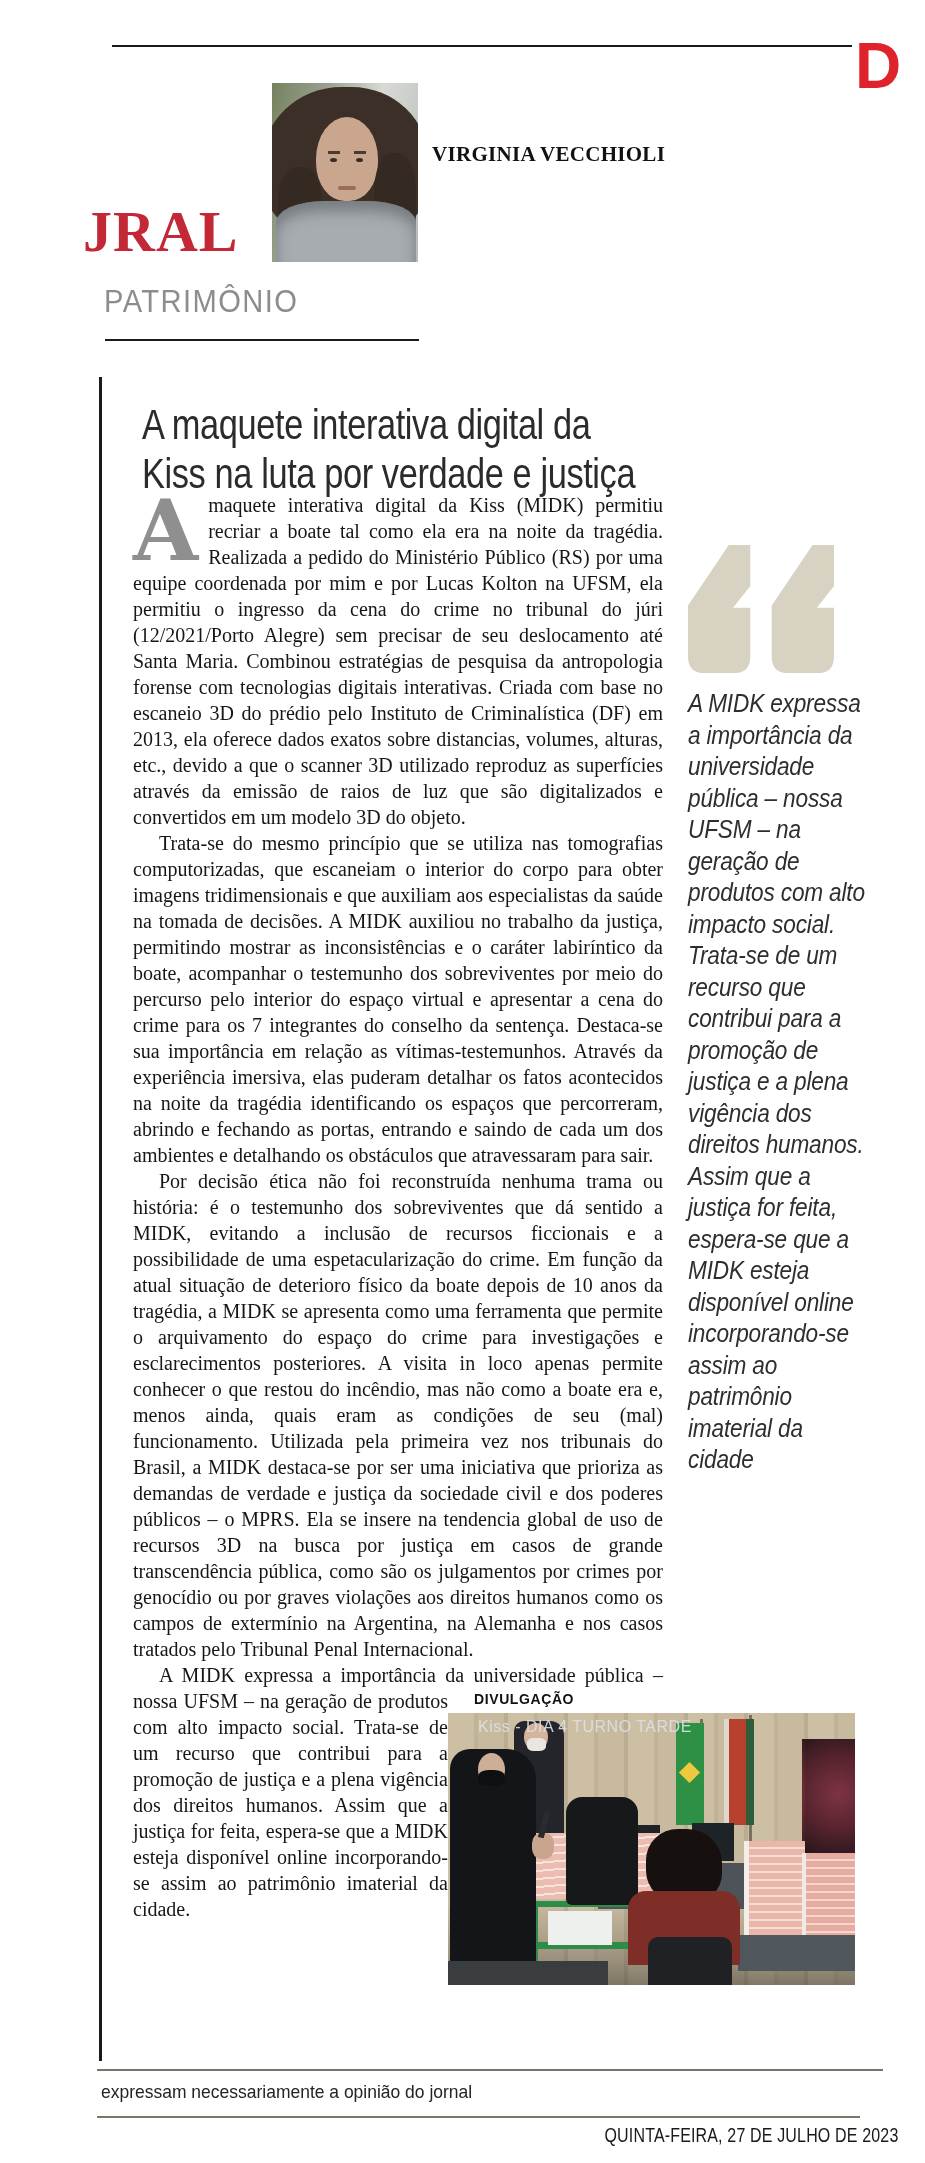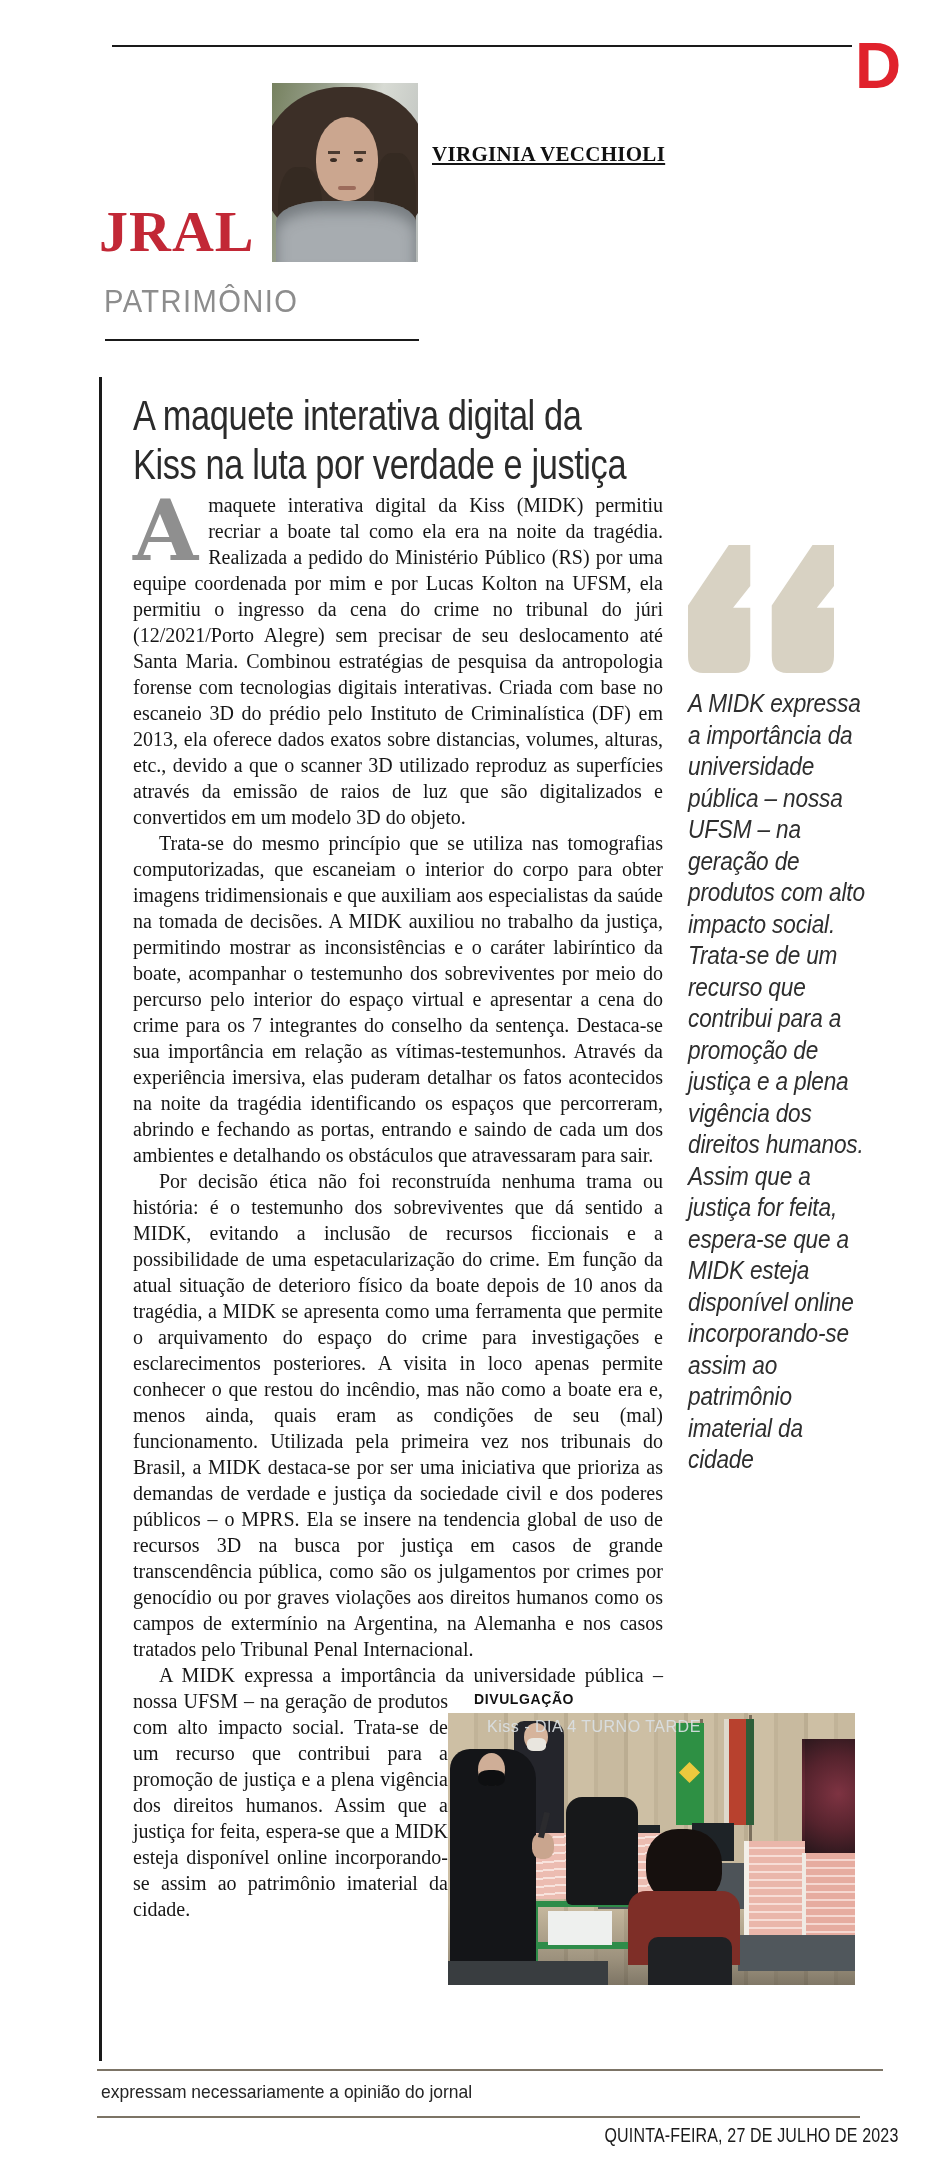--- a/index.html
+++ b/index.html
@@ -2,38 +2,38 @@
 <html><head>
 <meta charset="utf-8">
 <style>
   html,body{margin:0;padding:0;background:#ffffff;}
   .page{position:relative;width:925px;height:2163px;background:#fff;overflow:hidden;
         font-family:"Liberation Serif",serif;color:#151515;}
 
   
   .top-rule{position:absolute;left:112px;top:45px;width:740px;height:2px;background:#1a1a1a;}
   .corner-letter{position:absolute;left:855px;top:34px;font:700 64px/1 "Liberation Sans",sans-serif;color:#e0222c;}
-  .section-label{position:absolute;left:99px;top:203px;font:700 58px/1 "Liberation Serif",serif;color:#c22836;letter-spacing:1px;}
+  .section-label{position:absolute;left:83px;top:203px;font:700 58px/1 "Liberation Serif",serif;color:#c22836;letter-spacing:1px;}
   .category{position:absolute;left:104px;top:286px;font:400 31px/1 "Liberation Sans",sans-serif;color:#8d8d8d;
             letter-spacing:1.5px;transform:scaleX(.94);transform-origin:left top;}
 
   
   .headshot{position:absolute;left:272px;top:83px;width:146px;height:179px;overflow:hidden;
             background:linear-gradient(105deg,#76815f 0%,#98a08c 28%,#d8dbd4 58%,#b6bab8 100%);}
   .hs-hair{position:absolute;left:-10px;top:4px;width:166px;height:158px;background:#3c2f27;border-radius:48% 46% 42% 44%;}
   .hs-hair2{position:absolute;left:6px;top:84px;width:44px;height:92px;background:#352a22;border-radius:40%;}
   .hs-hair3{position:absolute;left:102px;top:70px;width:42px;height:100px;background:#352a22;border-radius:40%;}
   .hs-face{position:absolute;left:44px;top:34px;width:62px;height:84px;background:#cba68f;border-radius:50% 50% 46% 46%;}
   .hs-brow{position:absolute;width:12px;height:3px;background:#4a3a30;top:68px;}
   .hs-eye{position:absolute;width:7px;height:4px;background:#3a2c24;top:75px;border-radius:50%;}
   .hs-lips{position:absolute;left:66px;top:103px;width:18px;height:4px;background:#9c6b5b;border-radius:2px;}
   .hs-scarf{position:absolute;left:4px;top:118px;width:140px;height:64px;background:#a7acb0;border-radius:34% 34% 0 0;
             box-shadow:inset 0 10px 14px rgba(70,75,80,.5);}
 
-  .byline{position:absolute;left:432px;top:142px;width:300px;text-decoration:underline;}
+  .byline{position:absolute;left:432px;top:142px;width:300px;}
   .byline-name{font:700 21px/1.2 "Liberation Serif",serif;color:#111;letter-spacing:.3px;}
   .byline-title{margin-top:9px;width:272px;font:400 19.5px/26px "Liberation Serif",serif;color:#1b1b1b;}
 
   
   .headline-rule{position:absolute;left:105px;top:339px;width:314px;height:2px;background:#1a1a1a;}
   .vertical-rule{position:absolute;left:99px;top:377px;width:3px;height:1684px;background:#1a1a1a;}
   .headline{position:absolute;left:133px;top:391px;color:#2b2b2b;font-family:"Liberation Sans",sans-serif;}
   .headline .hl{font-size:43px;line-height:49px;white-space:nowrap;letter-spacing:-.5px;
                 transform:scaleX(.8);transform-origin:left top;font-weight:400;}
 
@@ -48,21 +48,21 @@
   .fl-photo{display:block;float:right;clear:right;width:215px;height:300px;position:relative;}
   .photo-wrap{position:absolute;left:0;top:0;width:407px;}
   .photo-credit{text-align:left;font:700 14px/18px "Liberation Sans",sans-serif;letter-spacing:.6px;color:#111;
                 margin:0 2px 5px 0;}
 
   
   .courtroom-photo{position:relative;width:407px;height:272px;overflow:hidden;
      background:linear-gradient(180deg,rgba(0,0,0,0) 0 70%,rgba(45,42,38,.28) 90%,rgba(35,33,30,.45) 100%),
      repeating-linear-gradient(90deg,#cdbfa4 0 26px,#c1b398 26px 30px,#c8ba9f 30px 56px,#bbad92 56px 60px);}
   .courtroom-photo div{position:absolute;}
-  .ph-title{left:13px;top:6px;font:400 16px/1 "Liberation Sans",sans-serif;color:rgba(218,224,227,.92);letter-spacing:.5px;}
+  .ph-title{left:4px;top:6px;font:400 16px/1 "Liberation Sans",sans-serif;color:rgba(218,224,227,.92);letter-spacing:.5px;}
   .ph-tv{right:-4px;top:26px;width:54px;height:130px;
          background:radial-gradient(circle at 62% 42%,#7e3342 0%,#55232d 45%,#29171c 80%);border-left:3px solid #17121500;}
   .ph-pole1{left:252px;top:6px;width:3px;height:152px;background:#7b6f5d;}
   .ph-flag-br{left:228px;top:10px;width:28px;height:102px;background:#2e9044;}
   .ph-flag-br::after{content:"";position:absolute;left:6px;top:42px;width:15px;height:15px;background:#ecc93e;transform:rotate(45deg);}
   .ph-pole2{left:301px;top:2px;width:3px;height:156px;background:#7b6f5d;}
   .ph-flag-rs{left:276px;top:6px;width:30px;height:106px;
               background:linear-gradient(90deg,#ded8cb 0 5px,#b8412e 5px 22px,#2d5e39 22px 100%);}
   .ph-mon1{left:166px;top:112px;width:46px;height:36px;background:#1e2327;}
   .ph-mon2{left:244px;top:110px;width:42px;height:38px;background:#1e2327;}
@@ -131,21 +131,21 @@
   <div class="byline">
     <div class="byline-name">VIRGINIA VECCHIOLI</div>
   </div>
 
   <div class="section-label">JRAL</div>
   <div class="category">PATRIMÔNIO</div>
 
   <div class="headline-rule"></div>
   <div class="vertical-rule"></div>
 
-  <h1 class="headline" style="margin:0;font-weight:400;">
+  <h1 class="headline" style="margin:9px;font-weight:400;">
     <div class="hl">A maquete interativa digital da</div>
     <div class="hl">Kiss na luta por verdade e justiça</div>
   </h1>
 
   <div class="article-body">
     <p class="para"><span class="dropcap">A</span><span>maquete interativa digital da Kiss (MIDK) permitiu recriar a boate tal como ela era na noite da tragédia. Realizada a pedido do Ministério Público (RS) por uma equipe coordenada por mim e por Lucas Kolton na UFSM, ela permitiu o ingresso da cena do crime no tribunal do júri (12/2021/Porto Alegre) sem precisar de seu deslocamento até Santa Maria. Combinou estratégias de pesquisa da antropologia forense com tecnologias digitais interativas. Criada com base no escaneio 3D do prédio pelo Instituto de Criminalística (DF) em 2013, ela oferece dados exatos sobre distancias, volumes, alturas, etc., devido a que o scanner 3D utilizado reproduz as superfícies através da emissão de raios de luz que são digitalizados e convertidos em um modelo 3D do objeto.</span></p>
     <p class="para indent">Trata-se do mesmo princípio que se utiliza nas tomografias computorizadas, que escaneiam o interior do corpo para obter imagens tridimensionais e que auxiliam aos especialistas da saúde na tomada de decisões. A MIDK auxiliou no trabalho da justiça, permitindo mostrar as inconsistências e o caráter labiríntico da boate, acompanhar o testemunho dos sobreviventes por meio do percurso pelo interior do espaço virtual e apresentar a cena do crime para os 7 integrantes do conselho da sentença. Destaca-se sua importância em relação as vítimas-testemunhos. Através da experiência imersiva, elas puderam detalhar os fatos acontecidos na noite da tragédia identificando os espaços que percorreram, abrindo e fechando as portas, entrando e saindo de cada um dos ambientes e detalhando os obstáculos que atravessaram para sair.</p>
     <p class="para indent">Por decisão ética não foi reconstruída nenhuma trama ou história: é o testemunho dos sobreviventes que dá sentido a MIDK, evitando a inclusão de recursos ficcionais e a possibilidade de uma espetacularização do crime. Em função da atual situação de deterioro físico da boate depois de 10 anos da tragédia, a MIDK se apresenta como uma ferramenta que permite o arquivamento do espaço do crime para investigações e esclarecimentos posteriores. A visita in loco apenas permite conhecer o que restou do incêndio, mas não como a boate era e, menos ainda, quais eram as condições de seu (mal) funcionamento. Utilizada pela primeira vez nos tribunais do Brasil, a MIDK destaca-se por ser uma iniciativa que prioriza as demandas de verdade e justiça da sociedade civil e dos poderes públicos – o MPRS. Ela se insere na tendencia global de uso de recursos 3D na busca por justiça em casos de grande transcendência pública, como são os julgamentos por crimes por genocídio ou por graves violações aos direitos humanos como os campos de extermínio na Argentina, na Alemanha e nos casos tratados pelo Tribunal Penal Internacional.</p>
 
     <div class="para indent p4">

